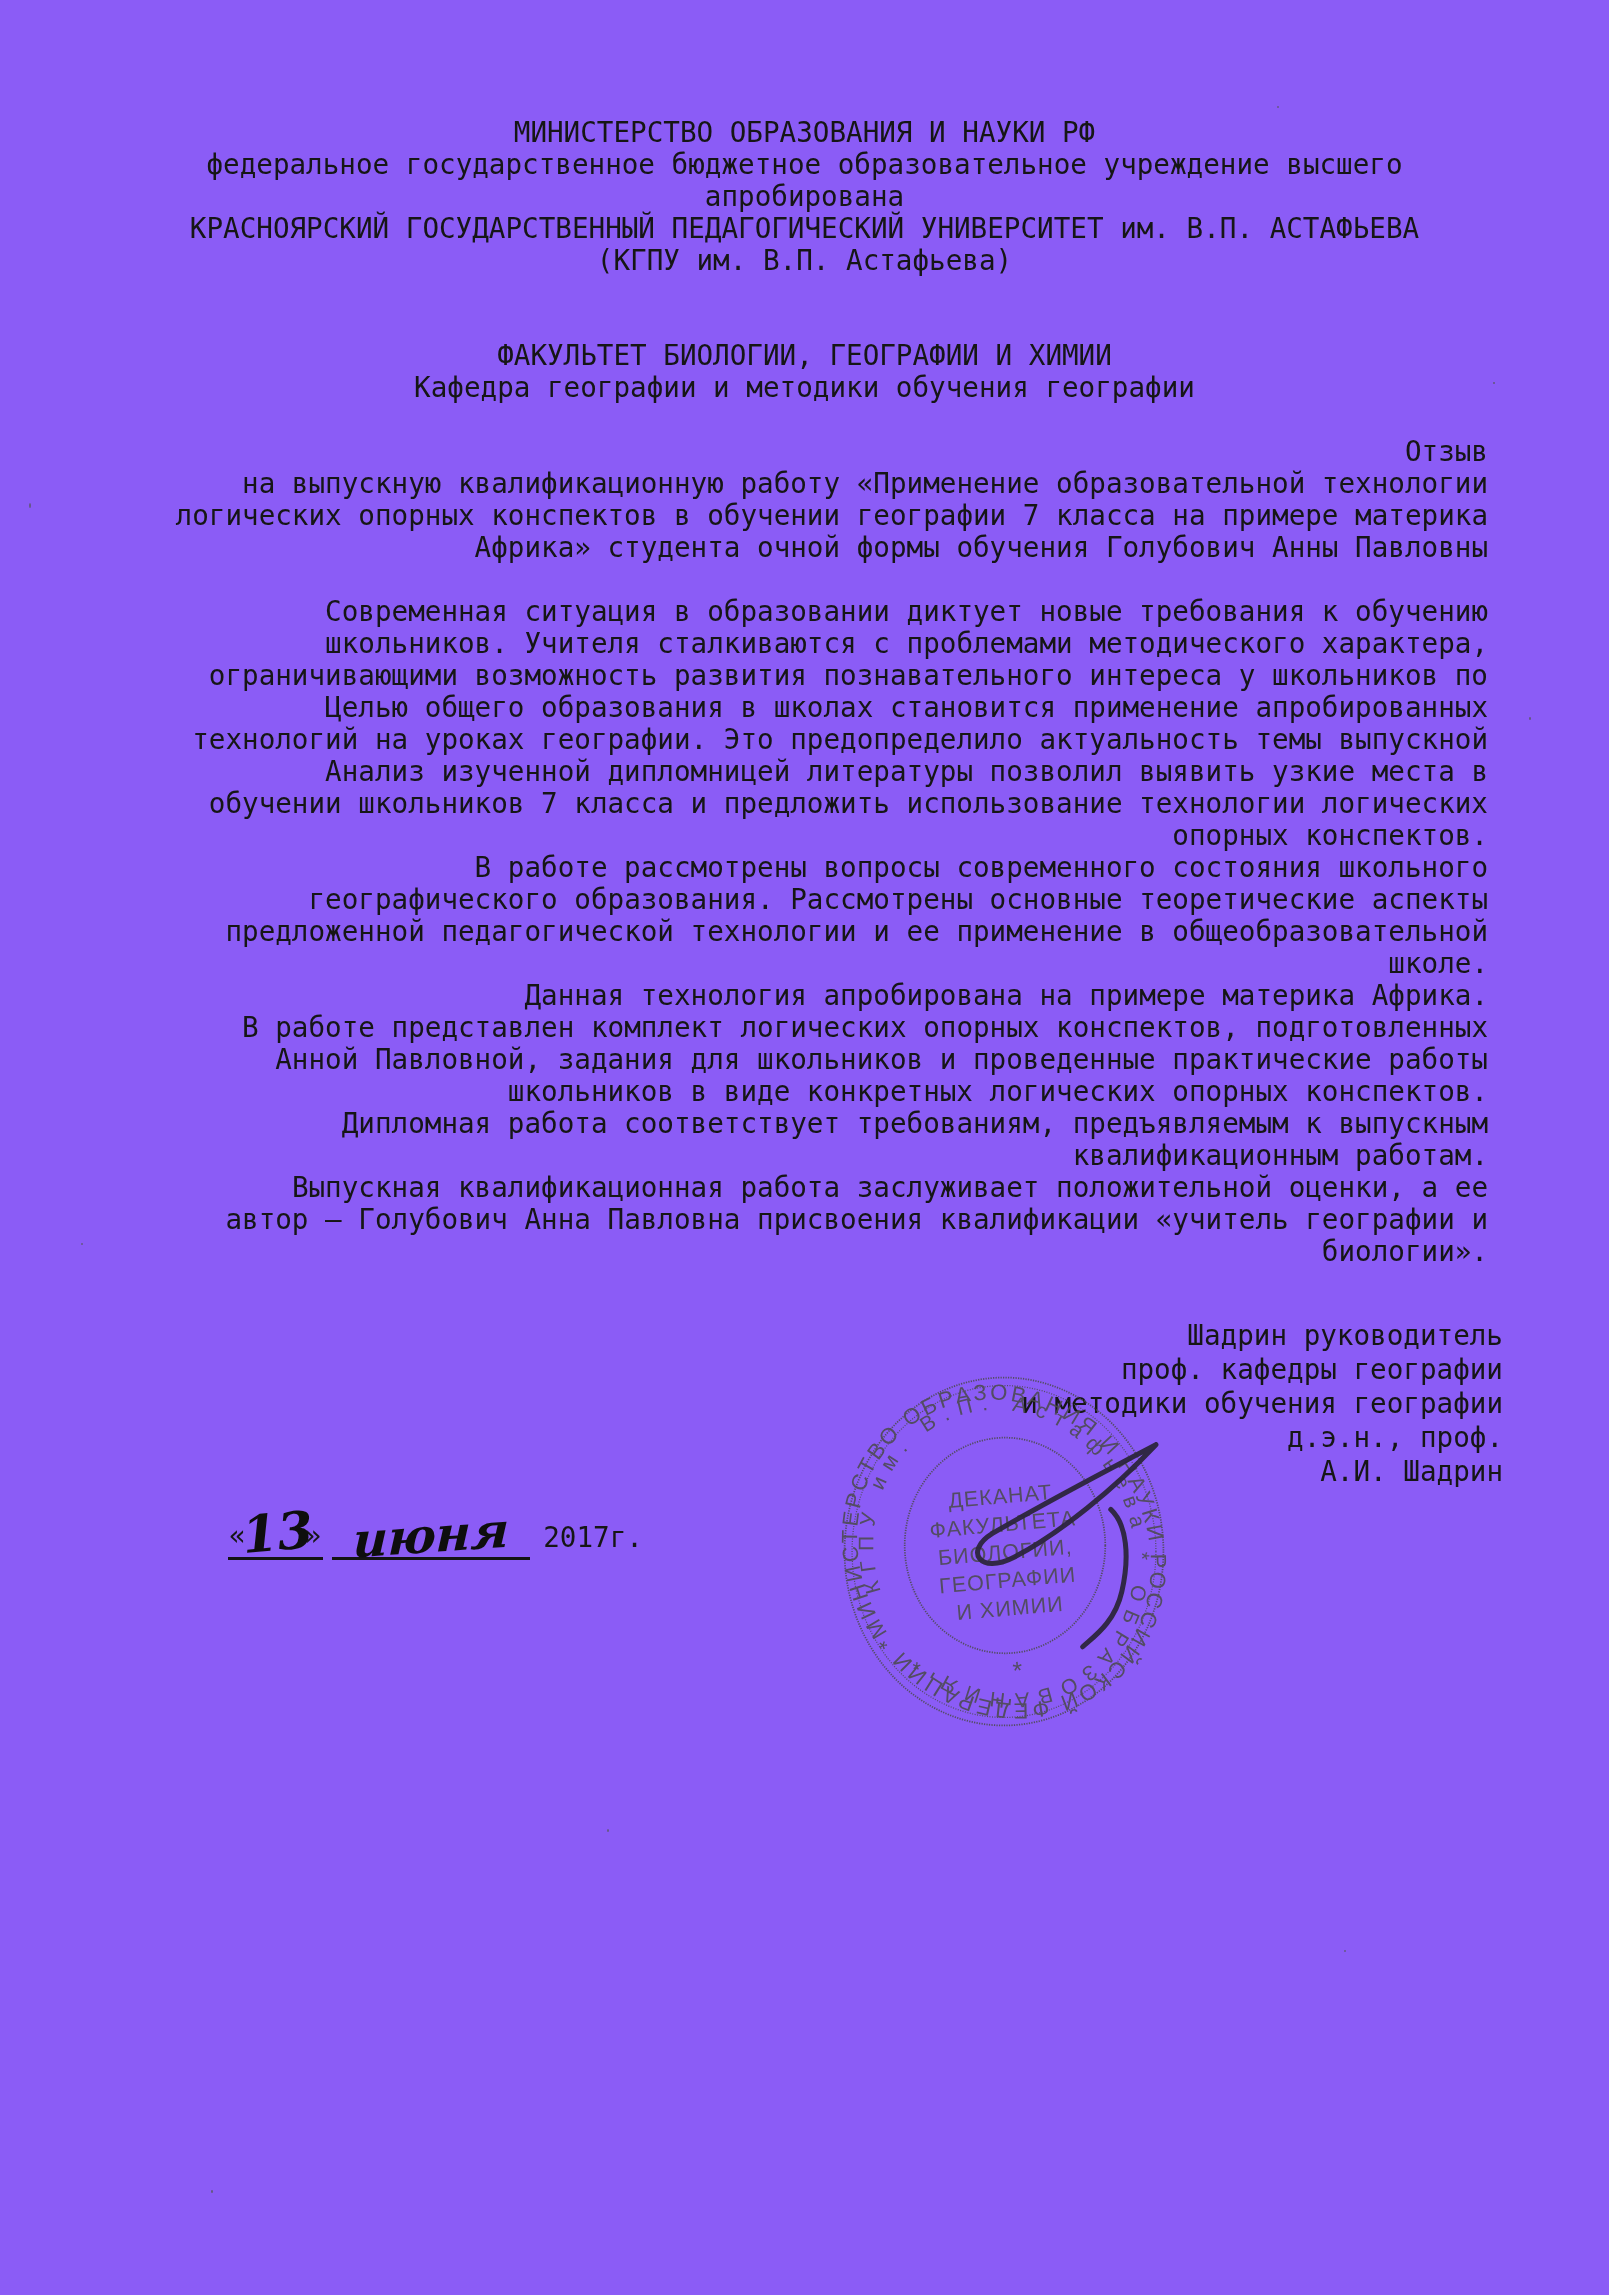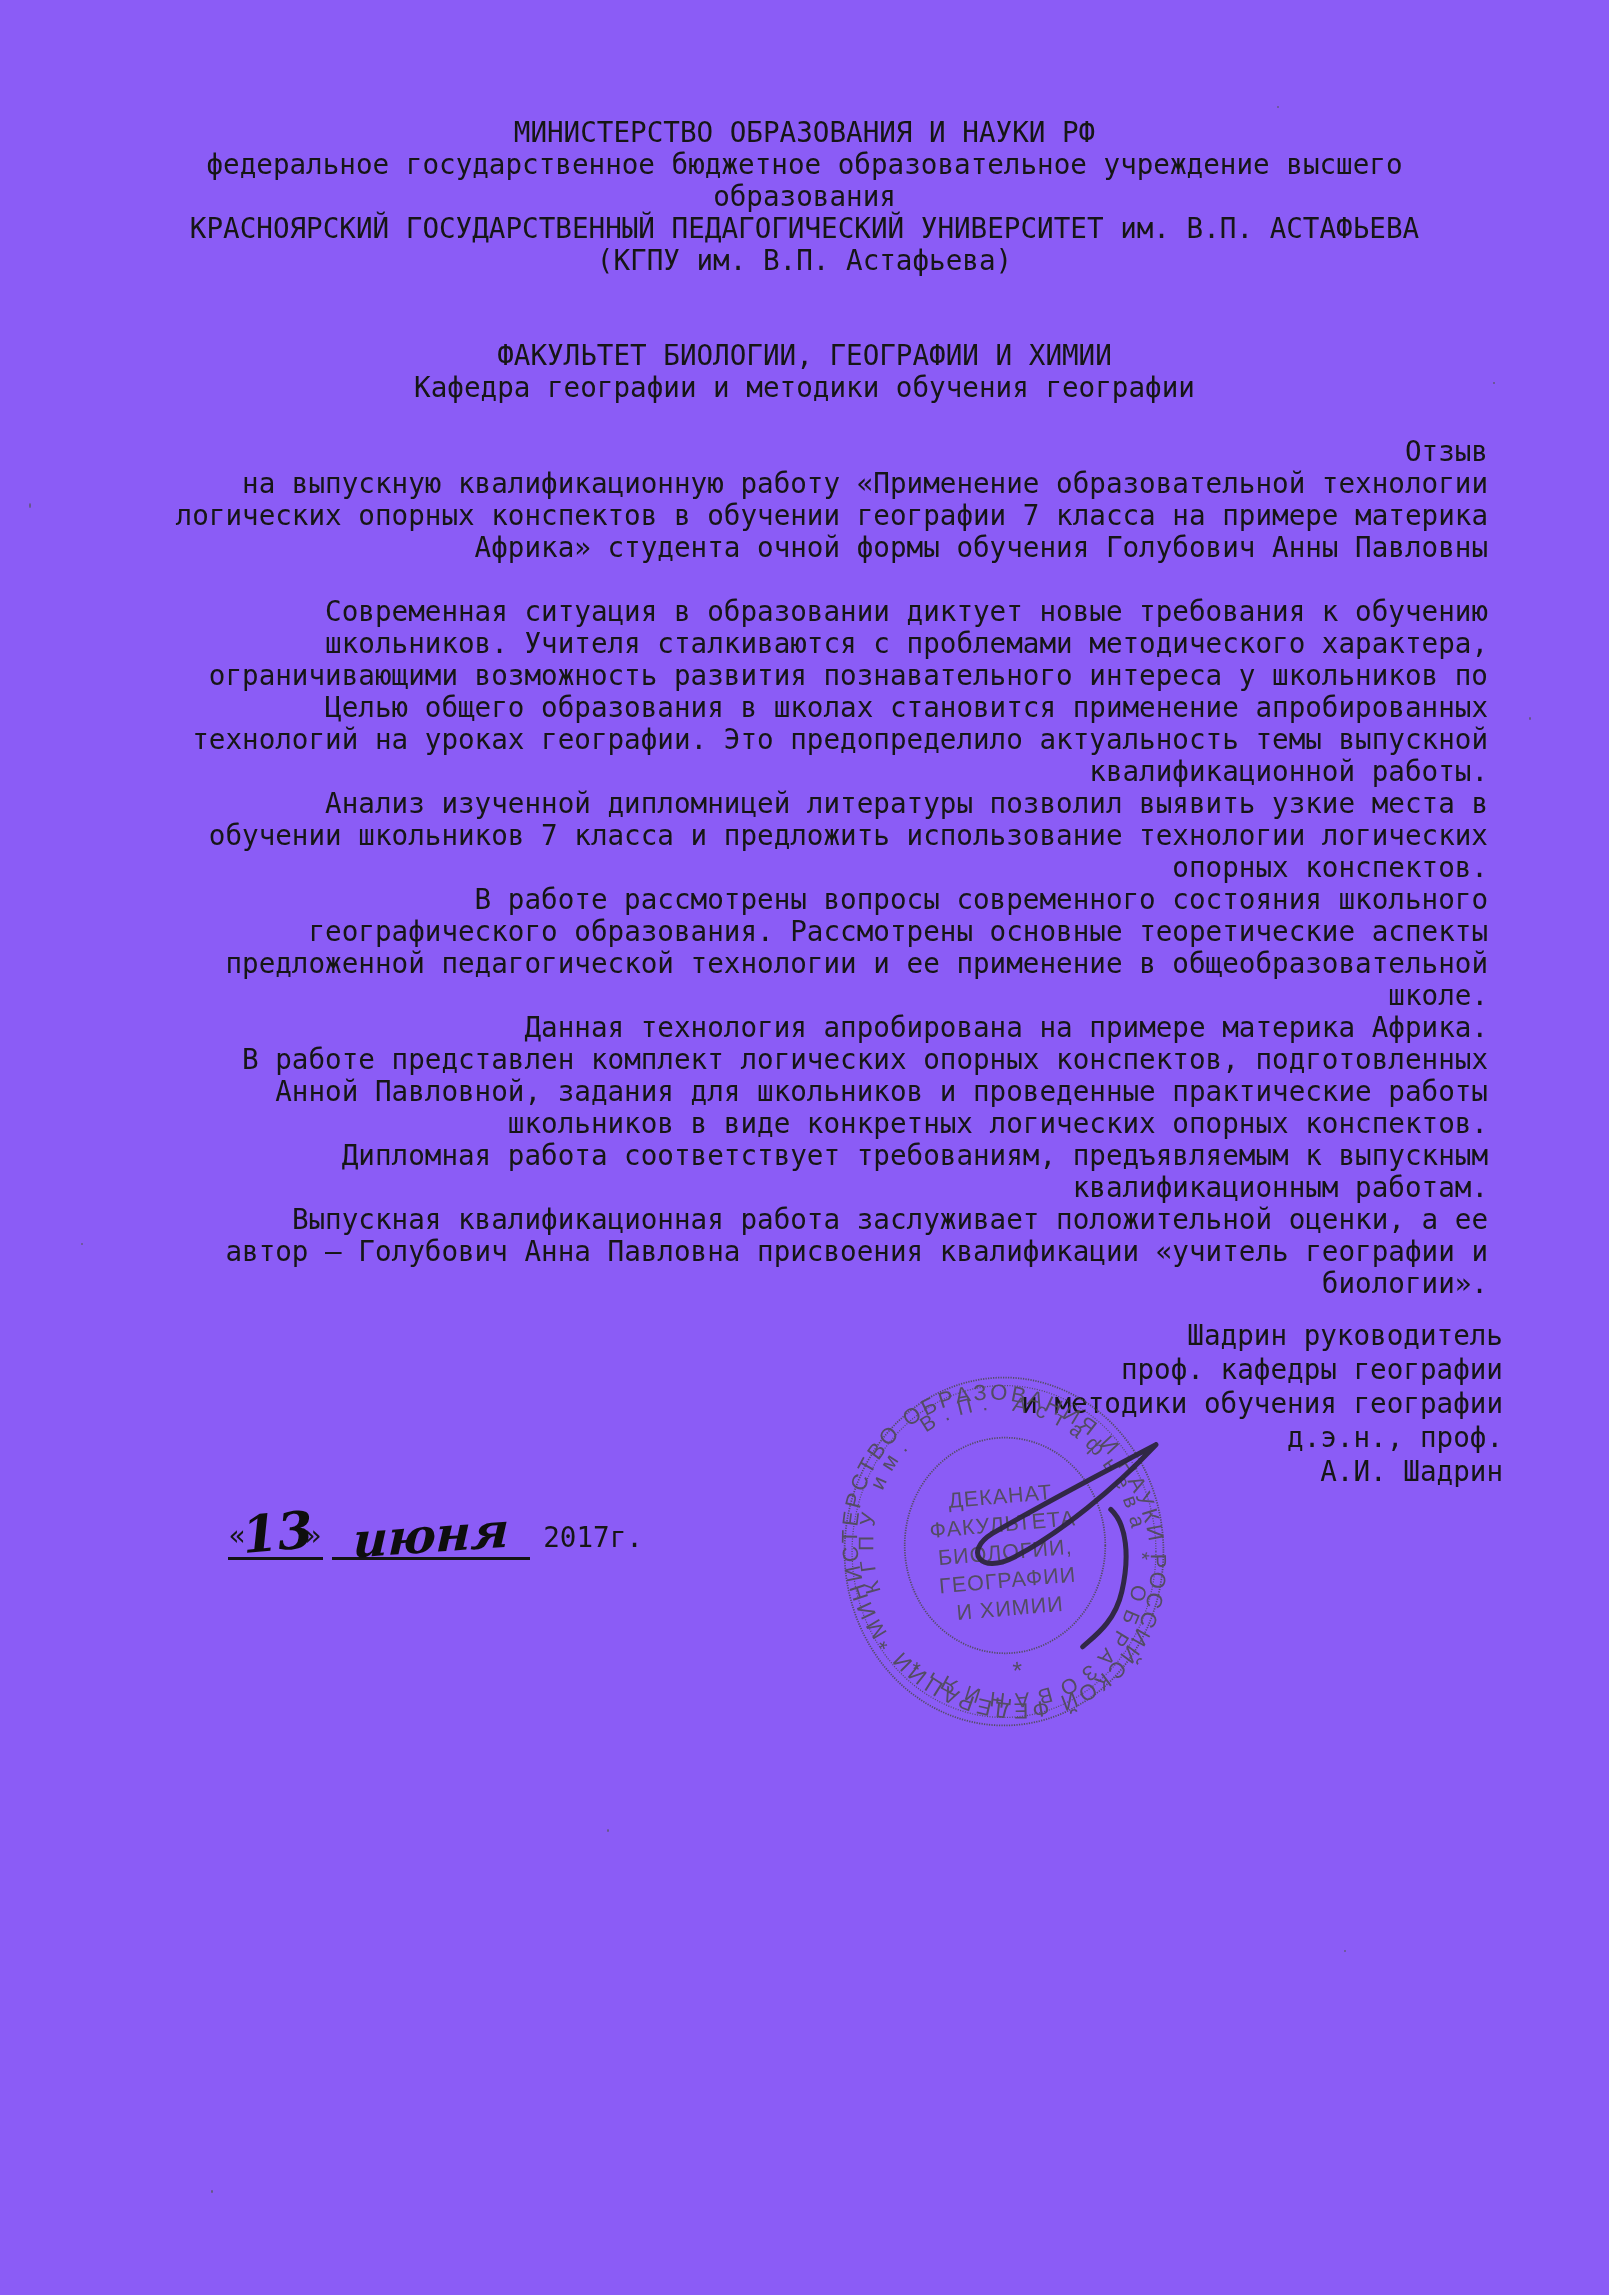--- a/index.html
+++ b/index.html
@@ -59,21 +59,21 @@
   .speck{position:absolute;background:#555;border-radius:50%;opacity:.7;}
 </style>
 </head>
 <body>
 
 <div class="page">
 
   <div class="tblock centered header-block">
       <div class="line">МИНИСТЕРСТВО ОБРАЗОВАНИЯ И НАУКИ РФ</div>
       <div class="line">федеральное государственное бюджетное образовательное учреждение высшего</div>
-      <div class="line">образования</div>
+      <div class="line">апробирована</div>
       <div class="line">КРАСНОЯРСКИЙ ГОСУДАРСТВЕННЫЙ ПЕДАГОГИЧЕСКИЙ УНИВЕРСИТЕТ им. В.П. АСТАФЬЕВА</div>
       <div class="line">(КГПУ им. В.П. Астафьева)</div>
     </div>
 
   <div class="tblock centered faculty-block">
       <div class="line">ФАКУЛЬТЕТ БИОЛОГИИ, ГЕОГРАФИИ И ХИМИИ</div>
       <div class="line">Кафедра географии и методики обучения географии</div>
     </div>
 
   <div class="tblock leftcol title-block">
@@ -82,21 +82,20 @@
       <div class="line">логических опорных конспектов в обучении географии 7 класса на примере материка</div>
       <div class="line">Африка» студента очной формы обучения Голубович Анны Павловны</div>
     </div>
 
   <div class="tblock leftcol body-block">
       <div class="line indent">Современная ситуация в образовании диктует новые требования к обучению</div>
       <div class="line">школьников. Учителя сталкиваются с проблемами методического характера,</div>
       <div class="line">ограничивающими возможность развития познавательного интереса у школьников по</div>
       <div class="line indent">Целью общего образования в школах становится применение апробированных</div>
       <div class="line">технологий на уроках географии. Это предопределило актуальность темы выпускной</div>
-      <div class="line">квалификационной работы.</div>
       <div class="line indent">Анализ изученной дипломницей литературы позволил выявить узкие места в</div>
       <div class="line">обучении школьников 7 класса и предложить использование технологии логических</div>
       <div class="line">опорных конспектов.</div>
       <div class="line indent">В работе рассмотрены вопросы современного состояния школьного</div>
       <div class="line">географического образования. Рассмотрены основные теоретические аспекты</div>
       <div class="line">предложенной педагогической технологии и ее применение в общеобразовательной</div>
       <div class="line">школе.</div>
       <div class="line indent">Данная технология апробирована на примере материка Африка.</div>
       <div class="line">В работе представлен комплект логических опорных конспектов, подготовленных</div>
       <div class="line">Анной Павловной, задания для школьников и проведенные практические работы</div>

